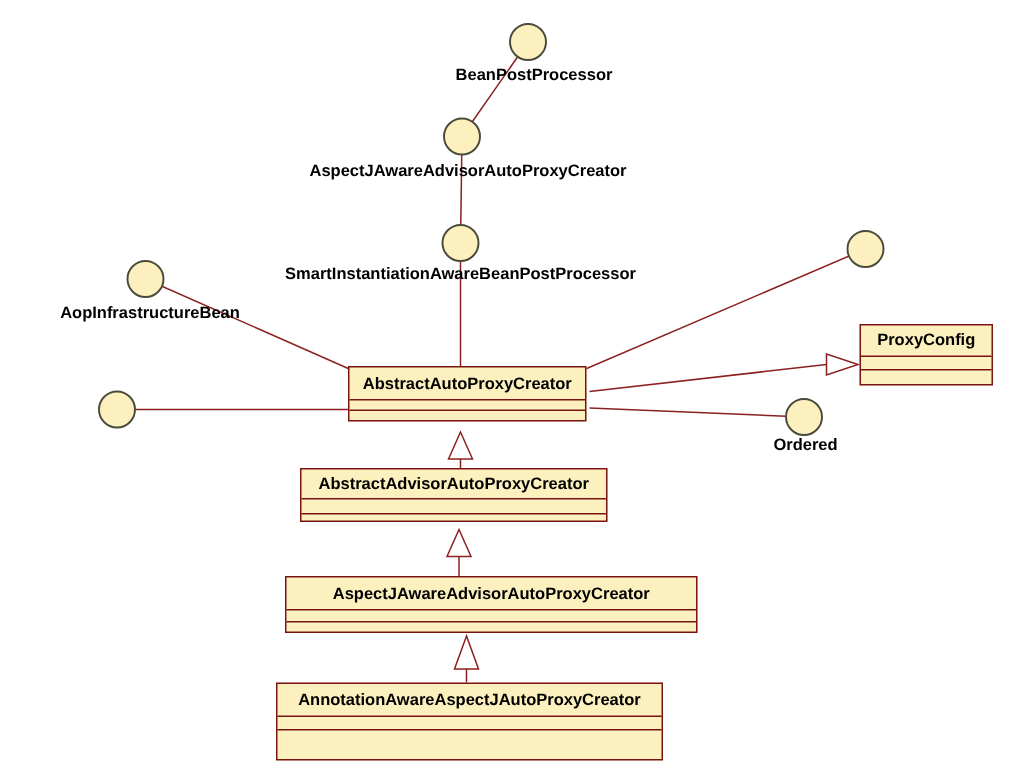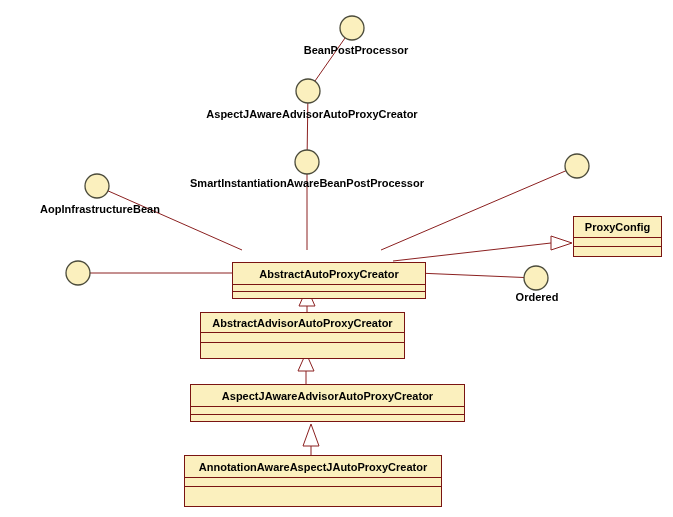--- a/index.html
+++ b/index.html
@@ -76,27 +76,27 @@
     <circle class="iface-circle" cx="78" cy="273" r="12"></circle>
     <circle class="iface-circle" cx="536" cy="278" r="12"></circle>
   </svg>
 
   <div class="iface-label" style="left:299px;top:44px;width:114px">BeanPostProcessor</div>
   <div class="iface-label" style="left:197px;top:108px;width:230px">AspectJAwareAdvisorAutoProxyCreator</div>
   <div class="iface-label" style="left:178px;top:177px;width:258px">SmartInstantiationAwareBeanPostProcessor</div>
   <div class="iface-label" style="left:31px;top:203px;width:138px">AopInfrastructureBean</div>
   <div class="iface-label" style="left:512px;top:291px;width:50px">Ordered</div>
 
-  <div class="uml-class" style="left:232px;top:262px;width:194px;height:37px">
+  <div class="uml-class" style="left:232px;top:244px;width:159px;height:37px">
     <div class="uml-title" style="height:21px">AbstractAutoProxyCreator</div>
     <div class="uml-comp" style="height:6px"></div>
     <div class="uml-comp uml-comp-last"></div>
   </div>
 
-  <div class="uml-class" style="left:200px;top:312px;width:205px;height:47px">
+  <div class="uml-class" style="left:200px;top:312px;width:205px;height:36px">
     <div class="uml-title" style="height:19px">AbstractAdvisorAutoProxyCreator</div>
     <div class="uml-comp" style="height:9px"></div>
     <div class="uml-comp uml-comp-last"></div>
   </div>
 
   <div class="uml-class" style="left:190px;top:384px;width:275px;height:38px">
     <div class="uml-title" style="height:21px">AspectJAwareAdvisorAutoProxyCreator</div>
     <div class="uml-comp" style="height:7px"></div>
     <div class="uml-comp uml-comp-last"></div>
   </div>

